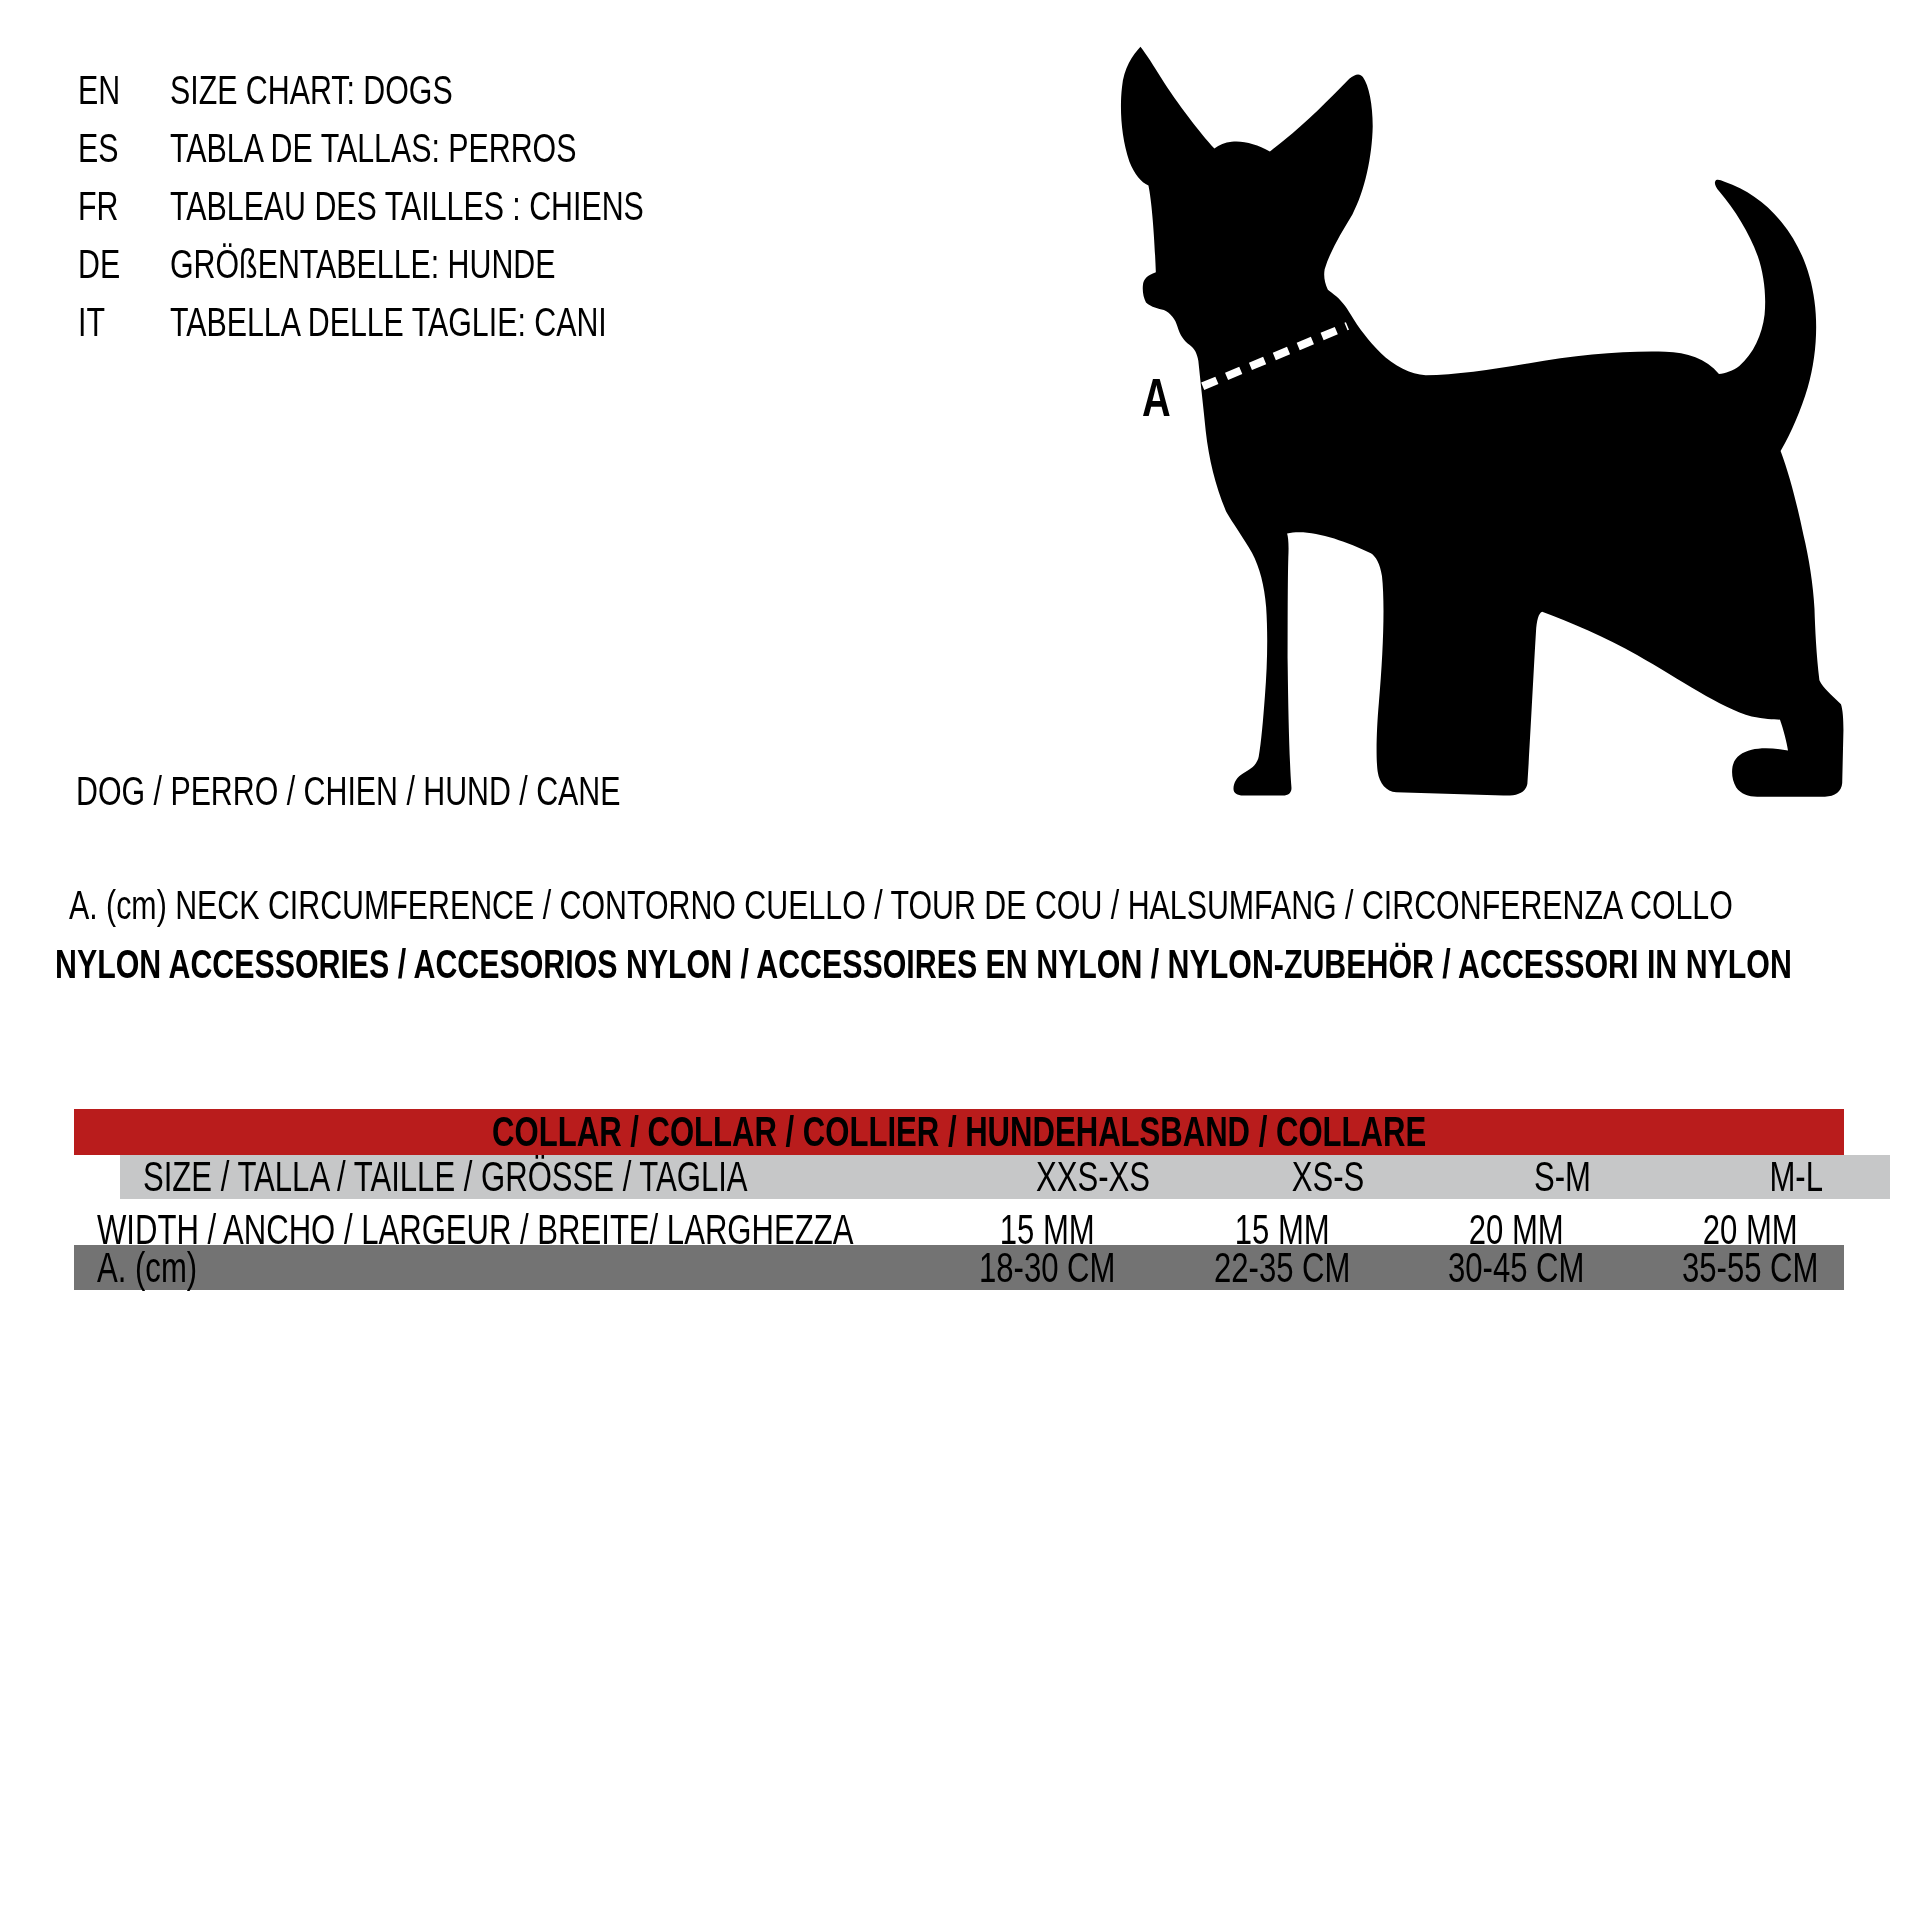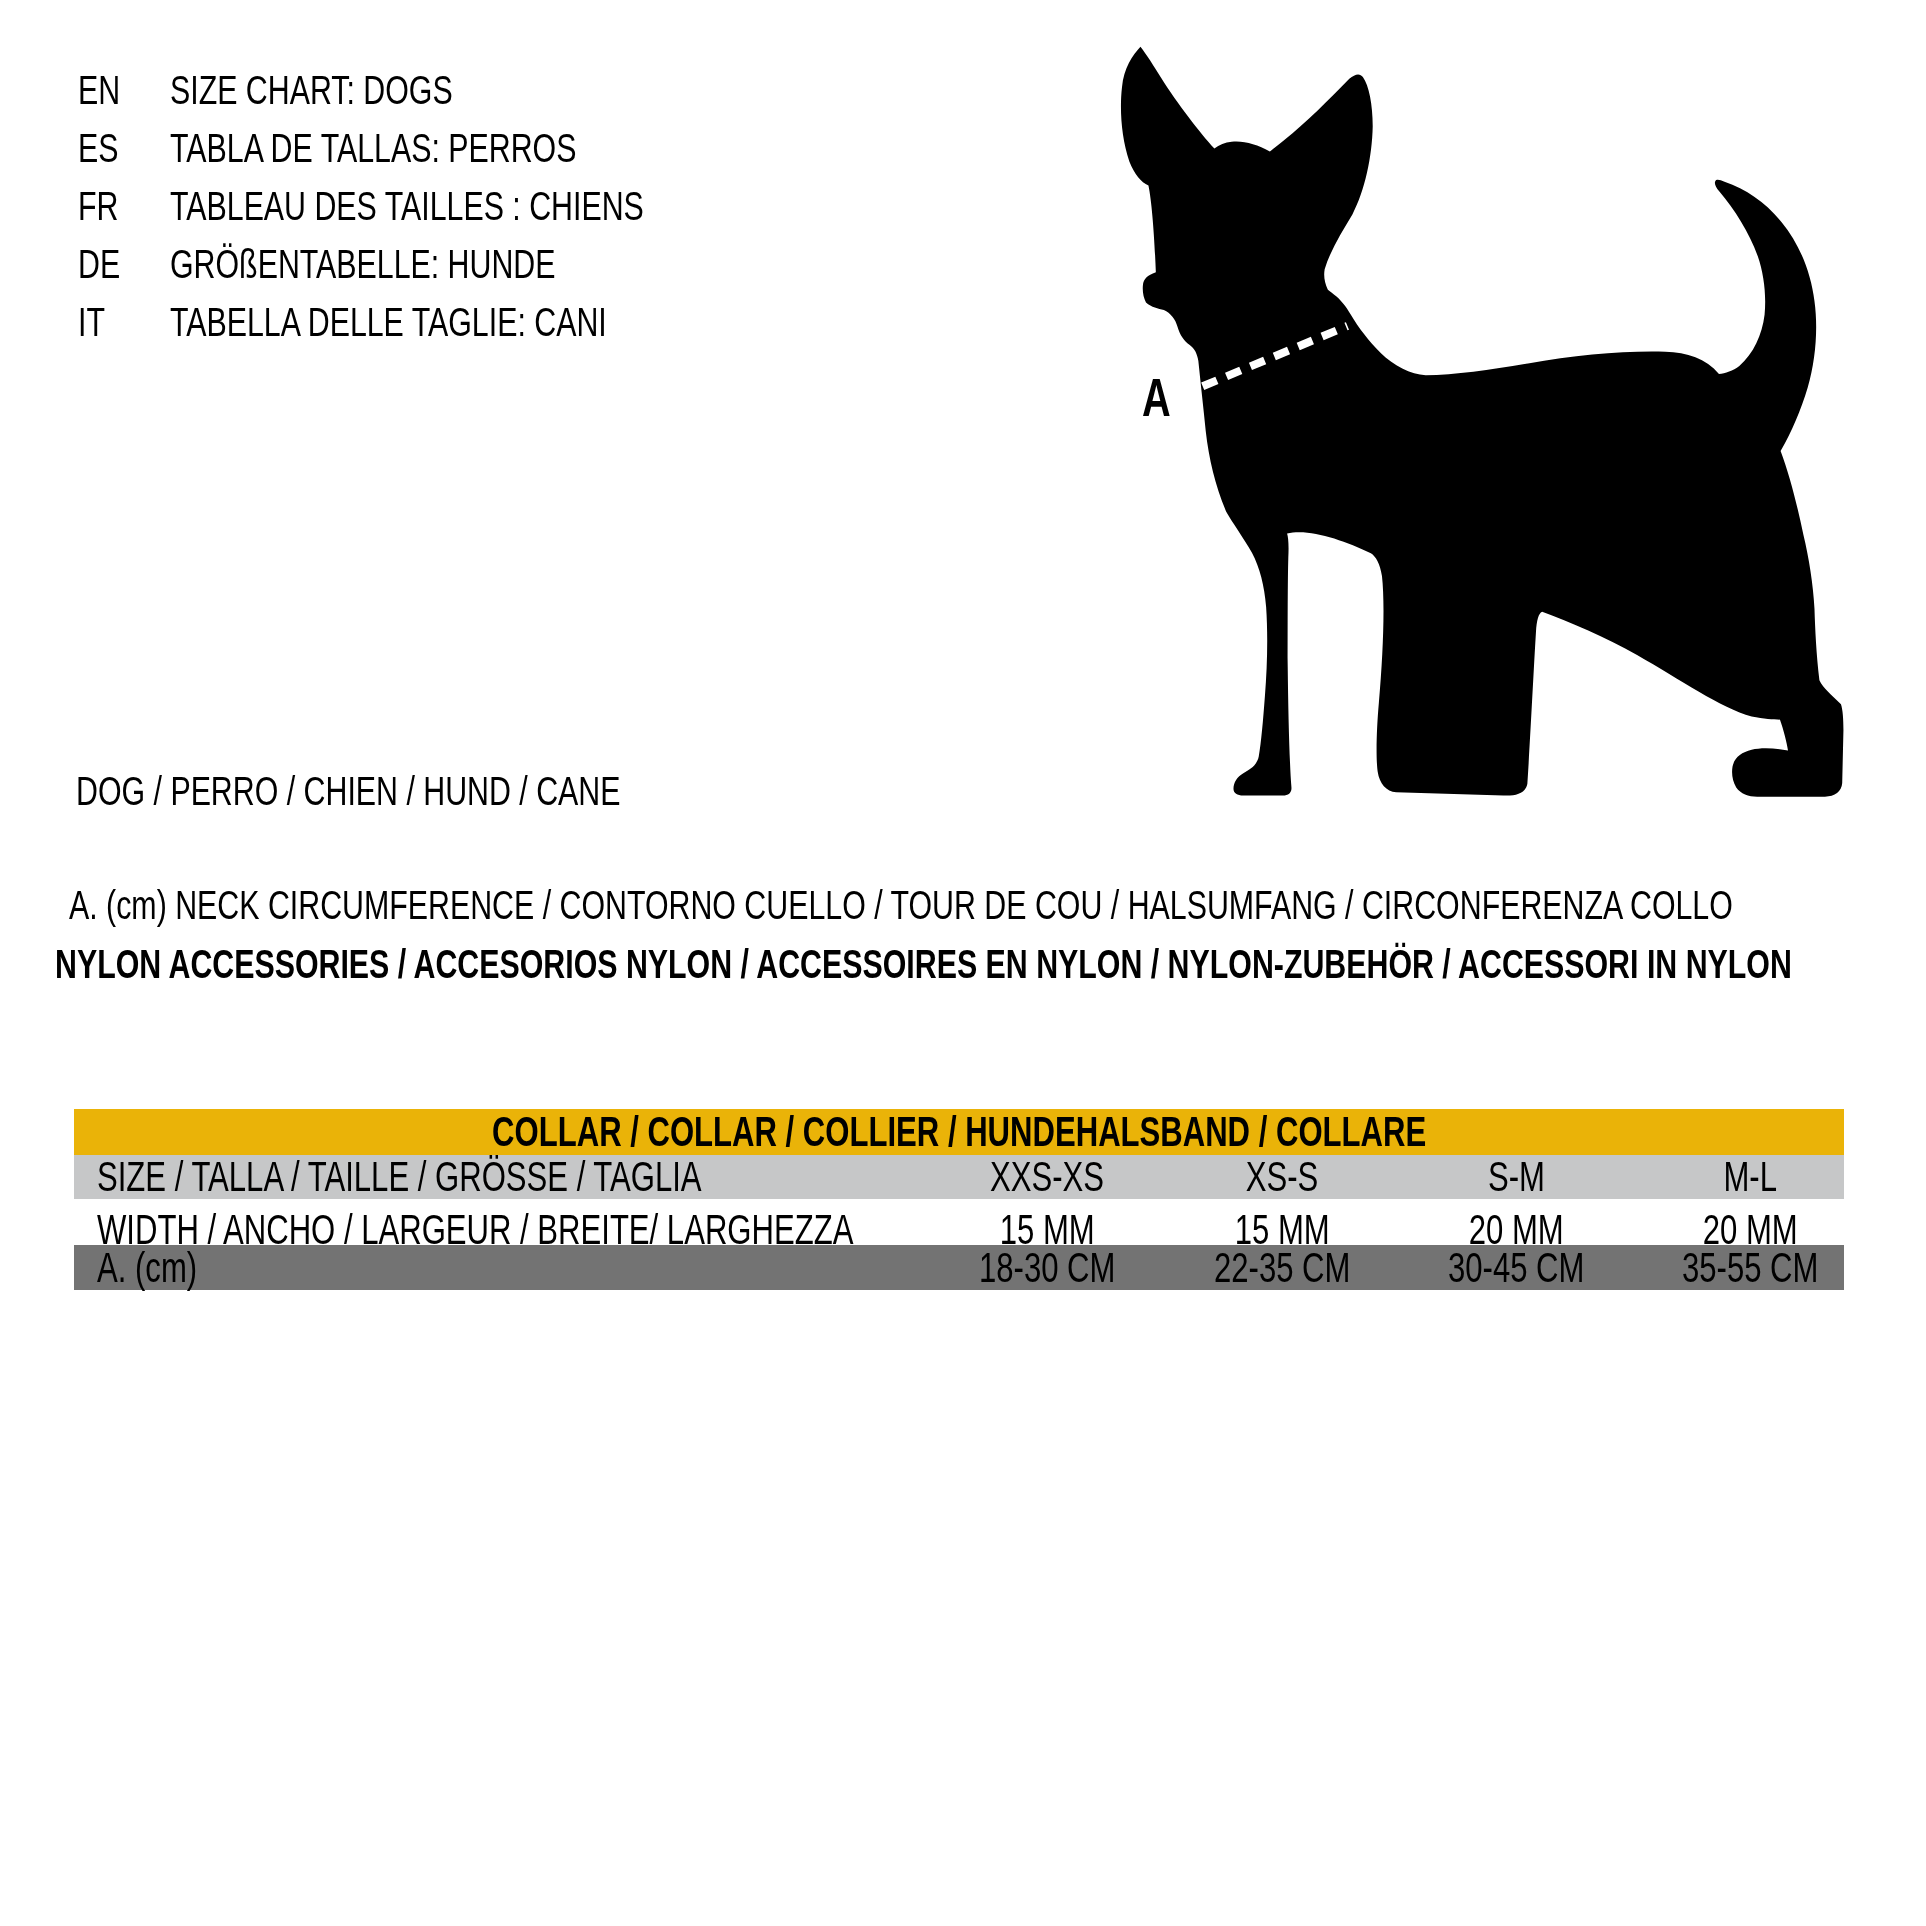--- a/index.html
+++ b/index.html
@@ -13,24 +13,24 @@
   .cndc{display:inline-block;white-space:nowrap;transform:scaleX(.74);transform-origin:50% 50%;}
   .b{font-weight:bold;}
   .row{position:absolute;display:flex;align-items:flex-start;height:43px;font-size:41px;}
   .lang{left:78px;}
   .lang .code{width:92px;flex:none;}
   #dog-svg{position:absolute;left:0;top:0;}
   .alabel{position:absolute;left:1142px;top:376px;height:43px;display:flex;align-items:center;
           font-size:53px;font-weight:bold;}
   .alabel .cnd{transform:scaleX(.75);}
   .stable{position:absolute;left:74px;top:1109px;width:1770px;height:181px;}
-  .thead{position:absolute;left:0;top:0;width:100%;height:46px;background:#eab308;
+  .thead{position:absolute;left:0;top:0;width:100%;height:46px;background:#b91c1c;
          display:flex;align-items:center;justify-content:center;font-size:42px;font-weight:bold;}
   .trow{position:absolute;left:0;width:100%;}
-  .r1{top:46px;height:44px;background:#C6C7C8;}
+  .r1{top:46px;height:44px;background:#C6C7C8;margin-left:46px;}
   .r2{top:91px;height:60px;background:#FFFFFF;}
   .r3{top:136px;height:45px;background:#737373;}
   .lbl{position:absolute;left:23.4px;top:0;height:100%;display:flex;align-items:center;font-size:42px;}
   .cell{position:absolute;top:0;height:100%;width:234px;display:flex;align-items:center;
         justify-content:center;font-size:42px;}
   .c1{left:856px;} .c2{left:1091px;} .c3{left:1325px;} .c4{left:1559px;}
 </style>
 </head>
 <body>
 

